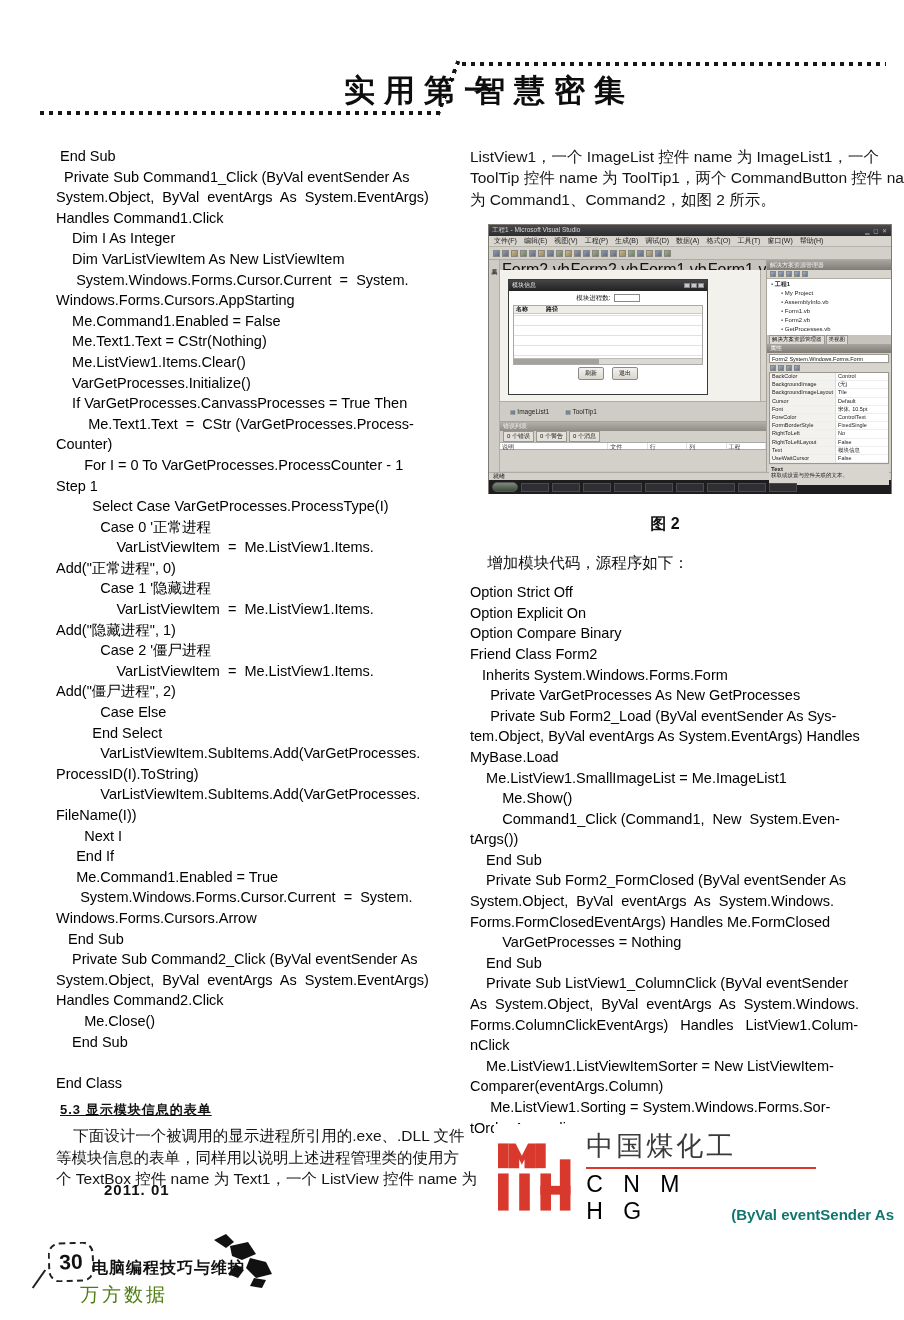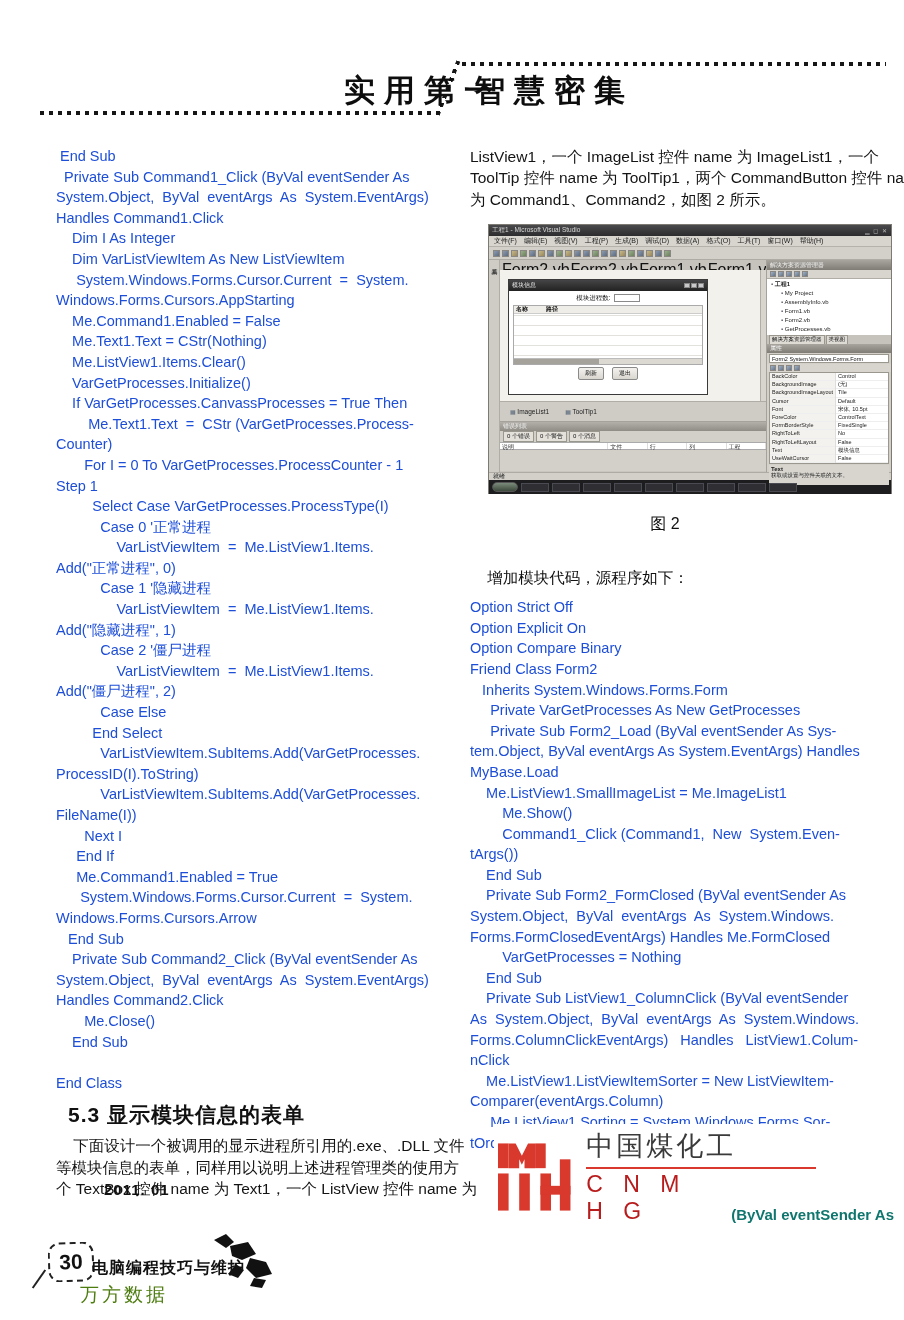--- a/index.html
+++ b/index.html
@@ -9,34 +9,34 @@
 
   
   .dotline{height:4px;background:repeating-linear-gradient(90deg,#161616 0 4px,transparent 4px 9px);}
   .dotslant{width:4px;height:58px;background:repeating-linear-gradient(180deg,#161616 0 4px,transparent 4px 9px);transform:rotate(21deg);}
   .hdr-txt{font-family:"Liberation Serif",serif;font-weight:bold;font-size:31px;letter-spacing:9px;color:#0d0d0d;white-space:nowrap;}
 
   
   .col{position:absolute;top:146px;}
   .col-left{left:56px;width:410px;}
   .col-right{left:470px;width:420px;}
-  .code{font-size:14.5px;line-height:20.6px;white-space:pre;color:#1d4ed8;}
+  .code{font-size:14.5px;line-height:20.6px;white-space:pre;color:#000000;}
   .code div{height:20.6px;}
   .cjk{font-size:15.5px;line-height:21.4px;white-space:pre;color:#141414;}
   .cjk div{height:21.4px;}
-  .sec-head{font-size:21px;font-weight:bold;margin:8px 0 6px 12px;letter-spacing:1px;}
-  .fig-cap{font-weight:normal;font-size:16px;text-align:center;width:390px;margin:0 0 33px 0;}
+  .sec-head{font-size:13px;font-weight:bold;margin:8px 0 6px 4px;letter-spacing:1px;text-decoration:underline;}
+  .fig-cap{font-weight:bold;font-size:16px;text-align:center;width:390px;margin:0 0 18px 0;}
   .intro{font-size:15.5px;margin:0 0 8px 0;white-space:pre;}
   .spacer{width:100%;}
 
   
   .logo{left:494px;top:1124px;width:396px;background:#fff;display:flex;align-items:center;gap:14px;padding:4px 0 6px 4px;}
   .logo-cn{font-size:27px;color:#3a3a3a;letter-spacing:3px;font-family:"Liberation Sans",sans-serif;}
   .logo-rule{height:2px;background:#d9382c;margin:3px 0 2px 0;width:230px;}
-  .logo-en{font-size:23px;color:#b91c1c;letter-spacing:7px;}
+  .logo-en{font-size:23px;color:#000000;letter-spacing:7px;}
   .logo-row{display:flex;align-items:flex-end;gap:10px;}
   .logo-tail{font-size:15px;font-weight:bold;color:#0f766e;white-space:nowrap;padding-bottom:2px;}
 
   
   .pg-box{left:48px;top:1242px;width:42px;height:36px;border:2px dashed #222;border-radius:12px;
           display:flex;align-items:center;justify-content:center;font-size:21px;font-weight:bold;transform:rotate(-2deg);}
   .pg-slash{left:38px;top:1268px;width:2px;height:22px;background:#222;transform:rotate(35deg);}
   .issue{left:104px;top:1181px;font-size:15px;font-weight:bold;letter-spacing:1px;}
   .mag{left:92px;top:1258px;font-size:16px;font-weight:bold;letter-spacing:1px;font-family:"Liberation Serif",serif;}
   .wanfang{left:80px;top:1282px;font-size:19px;color:#4d7c0f;letter-spacing:3px;}

